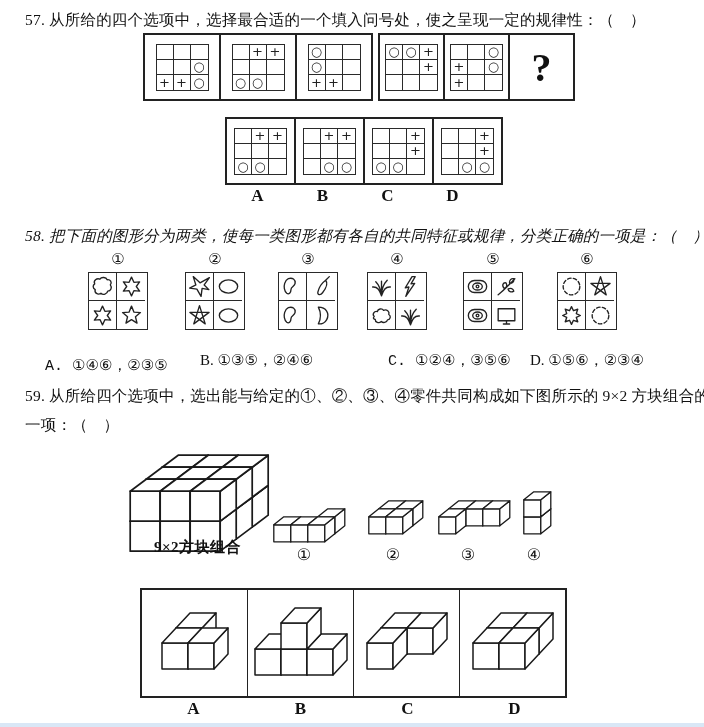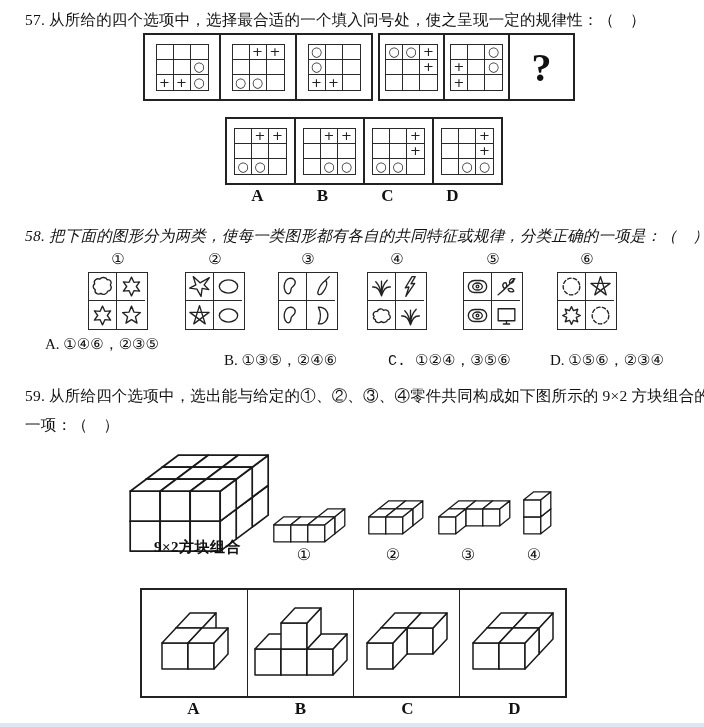--- a/index.html
+++ b/index.html
@@ -334,24 +334,24 @@
         <i>
           <svg width="25" height="25" viewBox="0 0 24 24">
             <circle cx="12" cy="12" r="8" fill="none" stroke="#222" stroke-width="1.3" stroke-linejoin="round" stroke-linecap="round" stroke-dasharray="3.4,2.2"></circle>
           </svg>
         </i>
       </div>
    </div>
   </div>
 
 <div>
-  <span class="optline" style="left:45px;top:335px;">A. ①④⑥，②③⑤</span>
-  <span class="optline" style="left:224px;top:351px;">B. ①③⑤，②④⑥</span>
+  <span class="optline" style="left:45px;top:356px;font-family:Liberation Mono, monospace;">A. ①④⑥，②③⑤</span>
+  <span class="optline" style="left:200px;top:351px;">B. ①③⑤，②④⑥</span>
   <span class="optline" style="left:388px;top:351px;font-family:Liberation Mono, monospace;">C. ①②④，③⑤⑥</span>
-  <span class="optline" style="left:550px;top:351px;">D. ①⑤⑥，②③④</span>
+  <span class="optline" style="left:530px;top:351px;">D. ①⑤⑥，②③④</span>
 </div>
 
 <div class="qtext" style="top:382px;">59. 从所给四个选项中，选出能与给定的①、②、③、④零件共同构成如下图所示的 9×2 方块组合的一项：（　）</div>
 
 <div class="cubefig" style="left:127px;top:452px;"><svg width="144.4" height="102.4" viewBox="-3.2 -99.2 144.4 102.4">
       <polygon points="32.0,-24.0 62.0,-24.0 62.0,-54.0 32.0,-54.0" fill="#fff" stroke="#1a1a1a" stroke-width="1.7" stroke-linejoin="round"></polygon>
       <polygon points="62.0,-24.0 78.0,-36.0 78.0,-66.0 62.0,-54.0" fill="#fff" stroke="#1a1a1a" stroke-width="1.7" stroke-linejoin="round"></polygon>
       <polygon points="32.0,-54.0 62.0,-54.0 78.0,-66.0 48.0,-66.0" fill="#fff" stroke="#1a1a1a" stroke-width="1.7" stroke-linejoin="round"></polygon>
       <polygon points="62.0,-24.0 92.0,-24.0 92.0,-54.0 62.0,-54.0" fill="#fff" stroke="#1a1a1a" stroke-width="1.7" stroke-linejoin="round"></polygon>
       <polygon points="92.0,-24.0 108.0,-36.0 108.0,-66.0 92.0,-54.0" fill="#fff" stroke="#1a1a1a" stroke-width="1.7" stroke-linejoin="round"></polygon>

